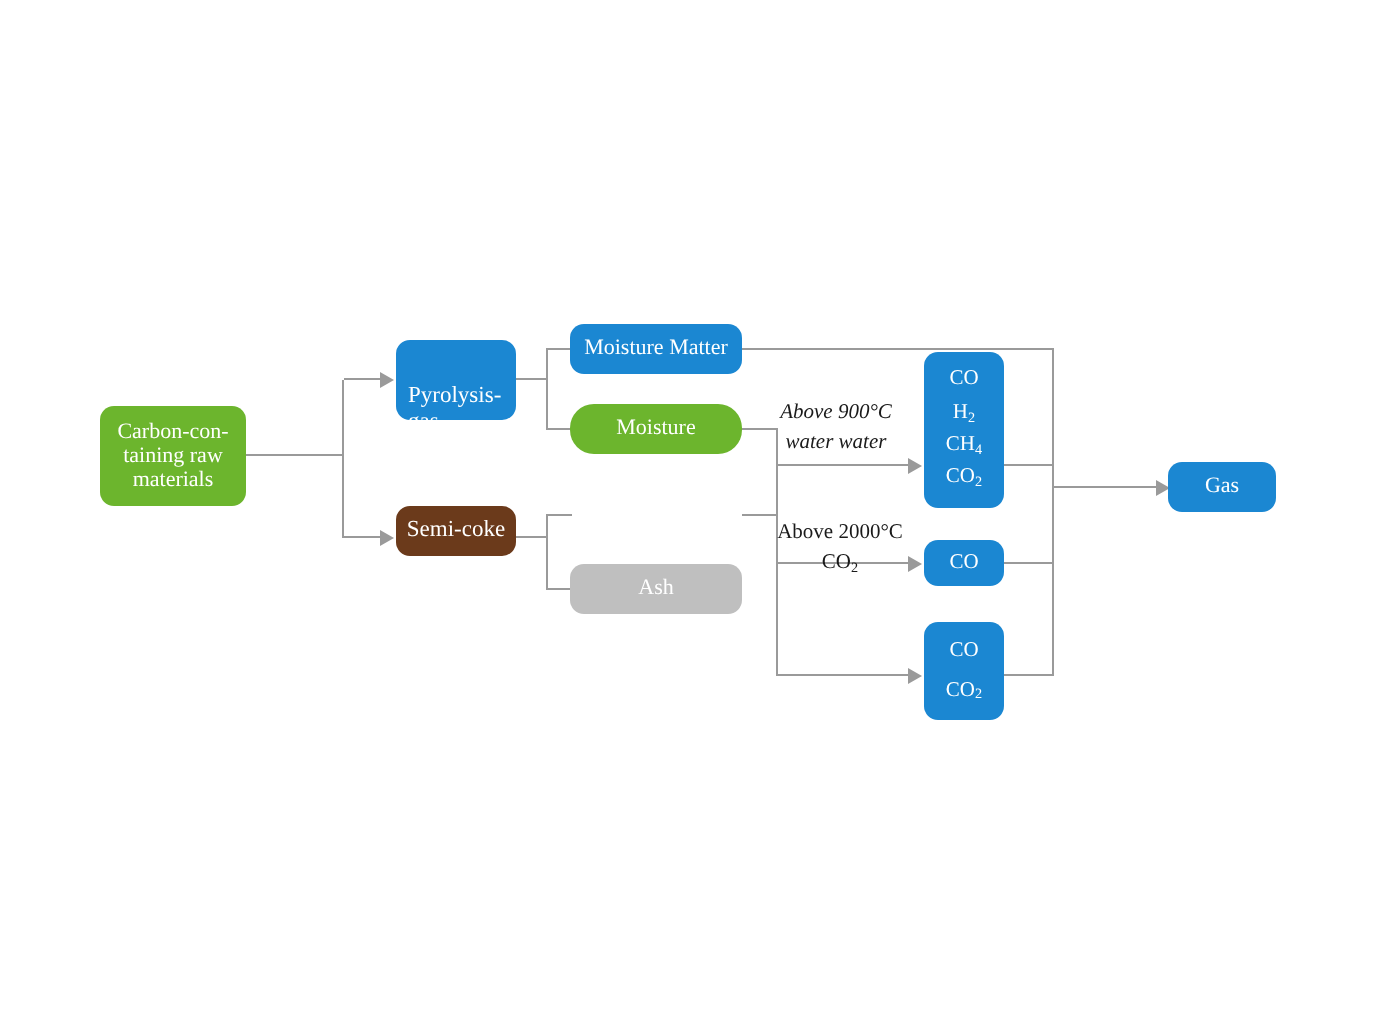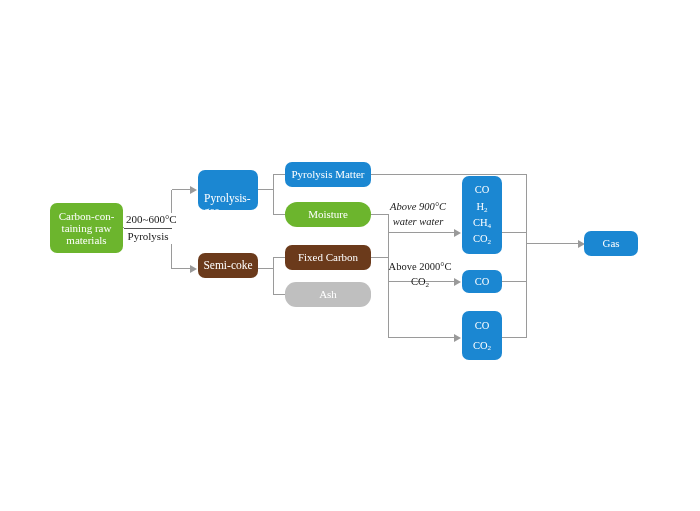--- a/index.html
+++ b/index.html
@@ -23,21 +23,21 @@
     text-align: center;
     color: #ffffff;
     border-radius: 7px;
     line-height: 1.12;
     box-sizing: border-box;
     z-index: 3;
   }
   .node.green   { background: #6CB52D; justify-content: flex-end; }
   .node.blue    { background: #1B87D2; }
   .node.brown   { background: #6B3A1B; }
-  .node.gray    { background: #BFBFBF; border-radius: 11px; }
+  .node.gray    { background: #BFBFBF; }
 
   .node-text { display: block; width: 100%; padding: 0 3px; box-sizing: border-box; }
 
   
   .hline, .vline {
     position: absolute;
     background: #9a9a9a;
     z-index: 1;
   }
   .hline { height: 1.4px; }
@@ -124,48 +124,40 @@
   <div class="arrowhead" style="left:578px; top:240px;"></div>
 
   <div class="node green" style="left:50px; top:203px; width:73px; height:50px; font-size:11px;">
     <span class="node-text">
       <span>Carbon-con-</span><br>
       <span>taining raw</span><br>
       <span>materials</span>
     </span>
   </div>
 
-  <div class="fraction" style="left:124px; top:213px; width:48px; font-size:11px;">
-    <span class="num">200~600°C</span>
-    <span class="bar"></span>
-    <span class="den">Pyrolysis</span>
-  </div>
 
   <div class="node blue" style="left:198px; top:170px; width:60px; height:40px; font-size:11.5px;">
     <span class="node-text" style="text-align:left; padding-left:6px;margin-top:29px;">
       <span>Pyrolysis-</span><br>
       <span>gas</span>
     </span>
   </div>
 
   <div class="node brown" style="left:198px; top:253px; width:60px; height:25px; font-size:11.5px;">
     <span class="node-text">Semi-coke</span>
   </div>
 
   <div class="node blue" style="left:285px; top:162px; width:86px; height:25px; font-size:11px;">
-    <span class="node-text">Pyrolysis Matter</span>
+    <span class="node-text">Moisture Matter</span>
   </div>
 
   <div class="node green" style="left:285px; top:202px; width:86px; height:25px; font-size:11px;border-radius:12px;">
     <span class="node-text">Moisture</span>
   </div>
 
-  <div class="node brown" style="left:285px; top:245px; width:86px; height:25px; font-size:11px;">
-    <span class="node-text">Fixed Carbon</span>
-  </div>
 
   <div class="node gray" style="left:285px; top:282px; width:86px; height:25px; font-size:11px;">
     <span class="node-text">Ash</span>
   </div>
 
   <div class="cond" style="left:379px; top:199px; width:78px; font-size:10.5px;font-style:italic;">
     <span class="top">Above 900°C</span>
     <span class="bot">water water</span>
   </div>
 

